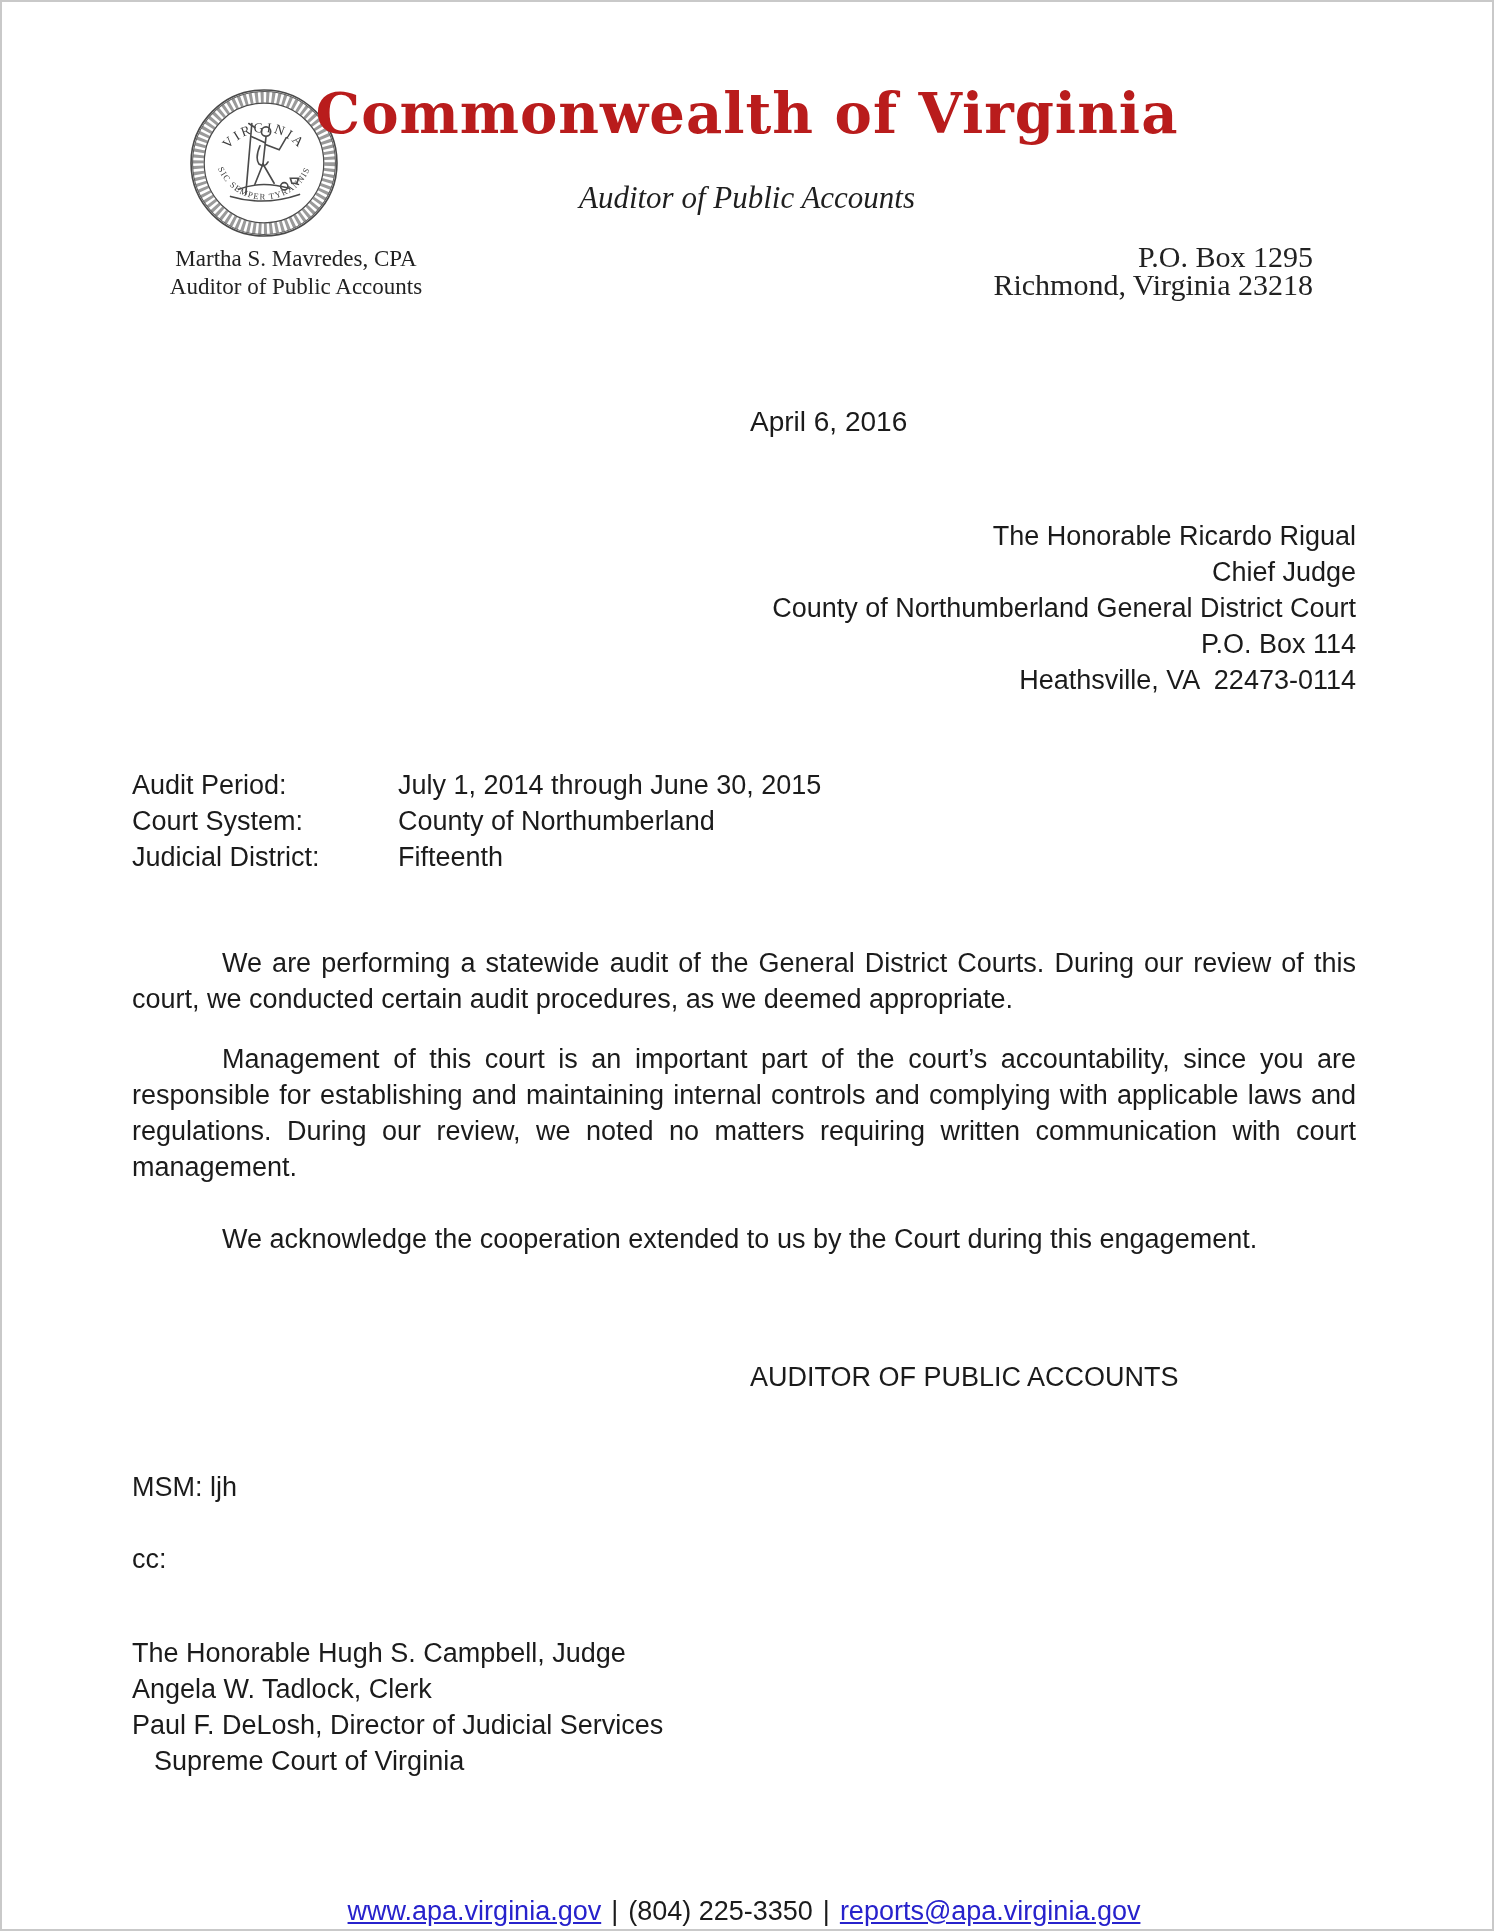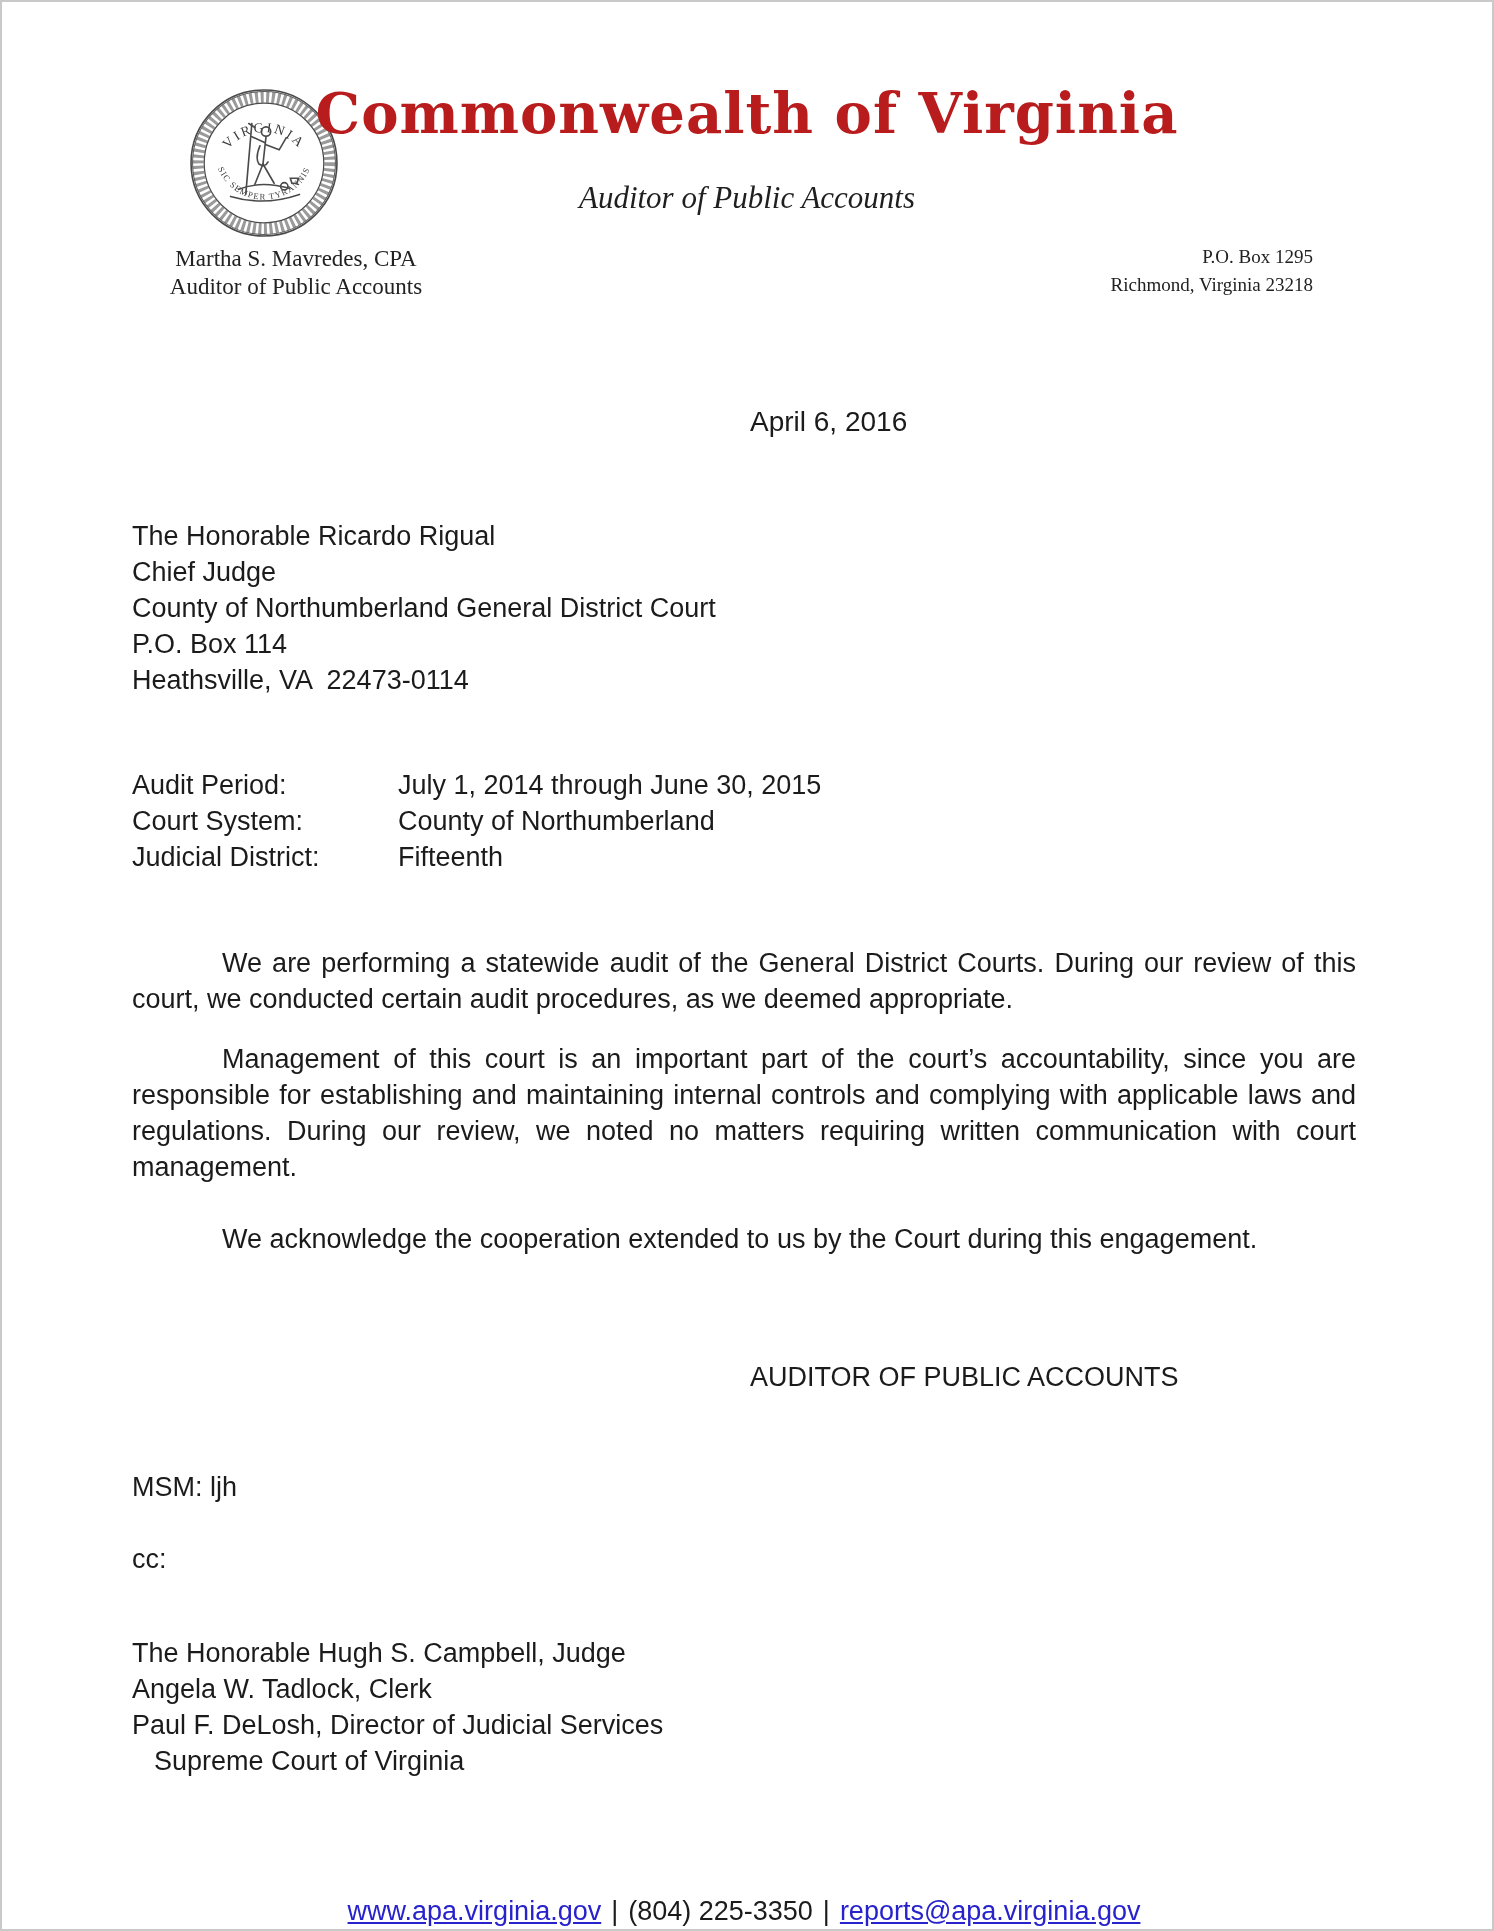--- a/index.html
+++ b/index.html
@@ -21,27 +21,27 @@
     position:absolute; top:178px; left:0; right:0; text-align:center;
     font-family:"Liberation Serif", serif; font-style:italic;
     font-size:31px; color:#1f1f1f;
   }
   .hdr-left {
     position:absolute; left:148px; top:243px; width:292px; text-align:center;
     font-family:"Liberation Serif", serif; font-size:23px; line-height:28px; color:#222;
   }
   .hdr-right {
     position:absolute; right:179px; top:241px; text-align:right;
-    font-family:"Liberation Serif", serif; font-size:19px; line-height:28px; color:#222;
+    font-family:"Liberation Serif", serif; font-size:30px; line-height:28px; color:#222;
   }
   
   .content { padding:0 136px 0 130px; font-size:27px; line-height:36px; }
   .date-line { margin-top:402px; margin-left:618px; font-size:28px; }
   .recipient { margin-top:78px; }
-  .recipient-line { white-space:pre-wrap; }
+  .recipient-line { white-space:pre-wrap;text-align:right; }
   .audit-meta { margin-top:69px; }
   .audit-row { display:flex; }
   .audit-label { width:266px; flex:0 0 266px; }
   .para { margin:0; text-align:justify; text-indent:90px; }
   .para-1 { margin-top:70px; }
   .para-2 { margin-top:24px; }
   .para-3 { margin-top:36px; text-align:left; }
   .signature-line { margin-top:102px; margin-left:618px; }
   .initials-line { margin-top:74px; }
   .cc-block { margin-top:36px; display:flex;flex-direction:column; }

